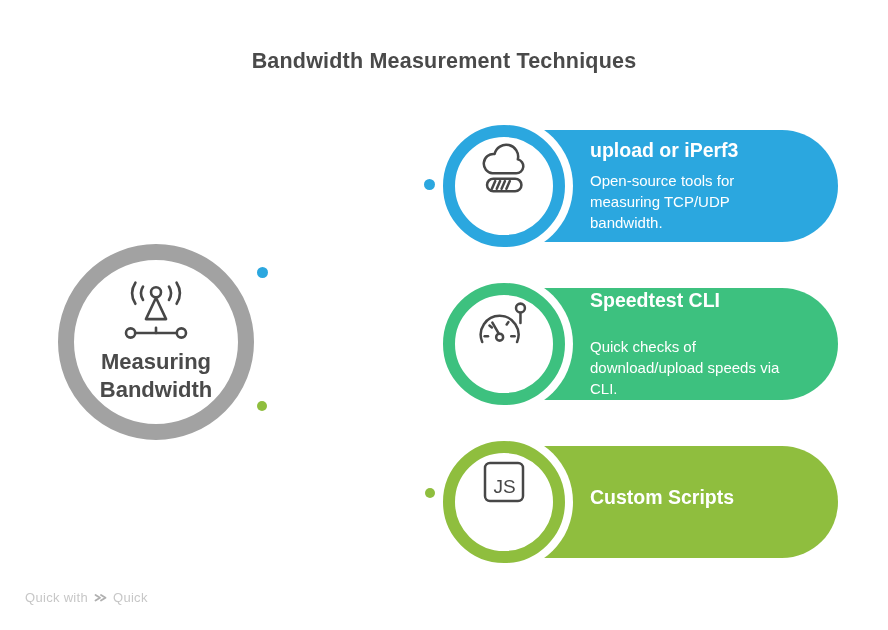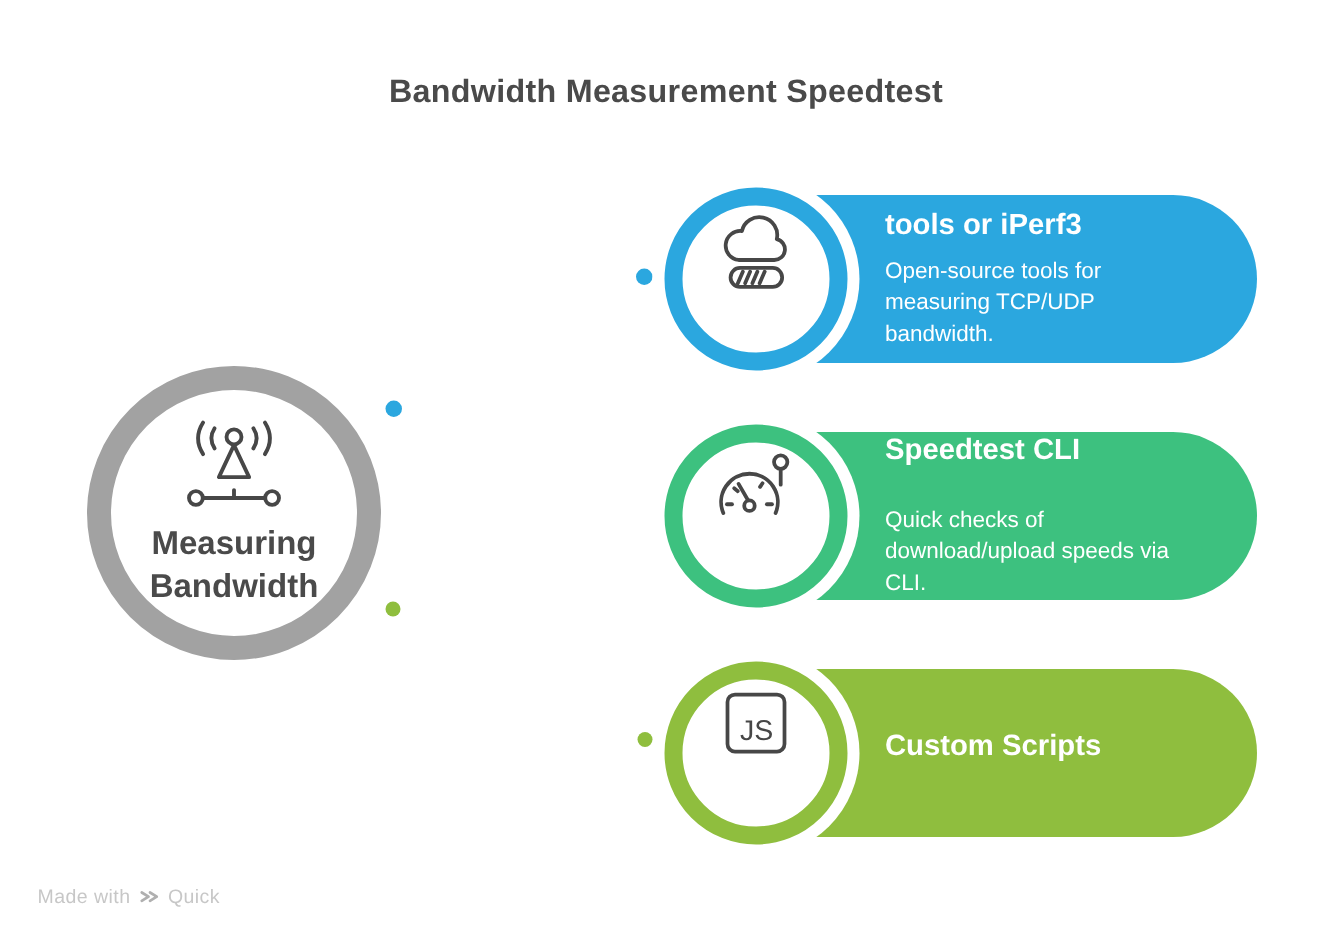--- a/index.html
+++ b/index.html
@@ -44,21 +44,21 @@
     position:absolute;left:25px;top:590px;display:flex;align-items:center;gap:5px;
     font-size:13px;color:#C7C7C7;letter-spacing:.3px;
   }
   .icon-stroke{stroke:#474747;fill:none;stroke-linecap:round;stroke-linejoin:round;}
 </style>
 </head>
 <body>
 
 <div class="canvas">
 
-  <div class="page-title">Bandwidth Measurement Speedtest</div>
+  <div class="page-title">Bandwidth Measurement Techniques</div>
 
   <div class="hub-circle" style="border-color: rgb(162, 162, 162);">
     <span>
       <svg width="92" height="60" viewBox="0 0 96 62">
         <g class="icon-stroke" stroke-width="2.7">
           <circle cx="48" cy="12.5" r="5.2"></circle>
           <path d="M48 18.2 L37.5 40.5 L58.5 40.5 Z"></path>
           <path d="M26.5 2.5 Q19.5 13.5 26.5 24.5"></path>
           <path d="M34.5 6.5 Q30 13.5 34.5 20.5"></path>
           <path d="M69.5 2.5 Q76.5 13.5 69.5 24.5"></path>
@@ -88,21 +88,21 @@
           <rect x="14.5" y="43" width="35.5" height="13" rx="6.5"></rect>
           <line x1="19.5" y1="53.5" x2="23" y2="45.5"></line>
           <line x1="24.5" y1="53.5" x2="28" y2="45.5"></line>
           <line x1="29.5" y1="53.5" x2="33" y2="45.5"></line>
           <line x1="34.5" y1="53.5" x2="38" y2="45.5"></line>
         </g>
       </svg>
     </span>
   </div>
   <div class="card-text" style="top:130px;">
-    <div class="card-title">tools or iPerf3</div>
+    <div class="card-title">upload or iPerf3</div>
     <div class="card-desc">Open-source tools for
 measuring TCP/UDP
 bandwidth.</div>
   </div>
 
   <div class="pill" style="top: 288px; background: rgb(61, 193, 127);"></div>
   <div class="badge" style="top: 283px; border-color: rgb(61, 193, 127);">
     <span>
       <svg width="62" height="62" viewBox="0 0 64 64">
         <g class="icon-stroke" stroke-width="2.6">
@@ -135,21 +135,21 @@
         </g>
         <text x="29.5" y="40" text-anchor="middle" font-family="Liberation Sans, sans-serif" font-size="19" fill="#474747">JS</text>
       </svg>
     </span>
   </div>
   <div class="card-text" style="top:446px;">
     <div class="card-title">Custom Scripts</div>
   </div>
 
   <div class="watermark">
-    <span>Made with</span>
+    <span>Quick with</span>
     <span style="display:inline-flex;">
       <svg width="15" height="12" viewBox="0 0 15 12">
         <g fill="none" stroke="#B0B0B0" stroke-width="1.8" stroke-linecap="round" stroke-linejoin="round">
           <path d="M2.5 3 L7 5.8 L2.5 8.6"></path>
           <path d="M8 3 L12.5 5.8 L8 8.6"></path>
         </g>
       </svg>
     </span>
     <span>Quick</span>
   </div>

